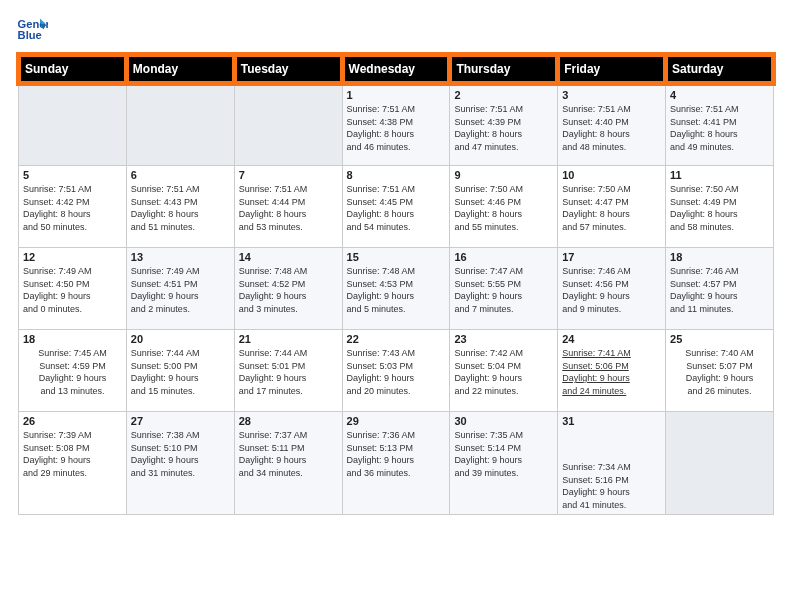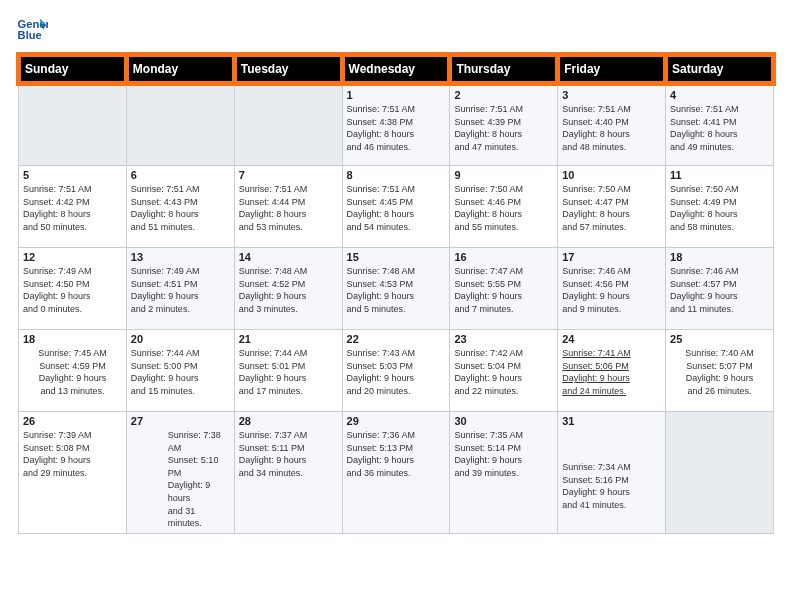--- a/index.html
+++ b/index.html
@@ -306,21 +306,21 @@
         <tr>
           <td>
             <span class="day-num">26</span>
             <div class="day-info" style="white-space: pre-line;">Sunrise: 7:39 AM
 Sunset: 5:08 PM
 Daylight: 9 hours
 and 29 minutes.</div>
           </td>
           <td>
             <span class="day-num">27</span>
-            <div class="day-info" style="white-space: pre-line; margin-left: 37px;">Sunrise: 7:38 AM
+            <div class="day-info" style="white-space: pre-line;">Sunrise: 7:38 AM
 Sunset: 5:10 PM
 Daylight: 9 hours
 and 31 minutes.</div>
           </td>
           <td>
             <span class="day-num">28</span>
             <div class="day-info" style="white-space: pre-line;">Sunrise: 7:37 AM
 Sunset: 5:11 PM
 Daylight: 9 hours
 and 34 minutes.</div>

